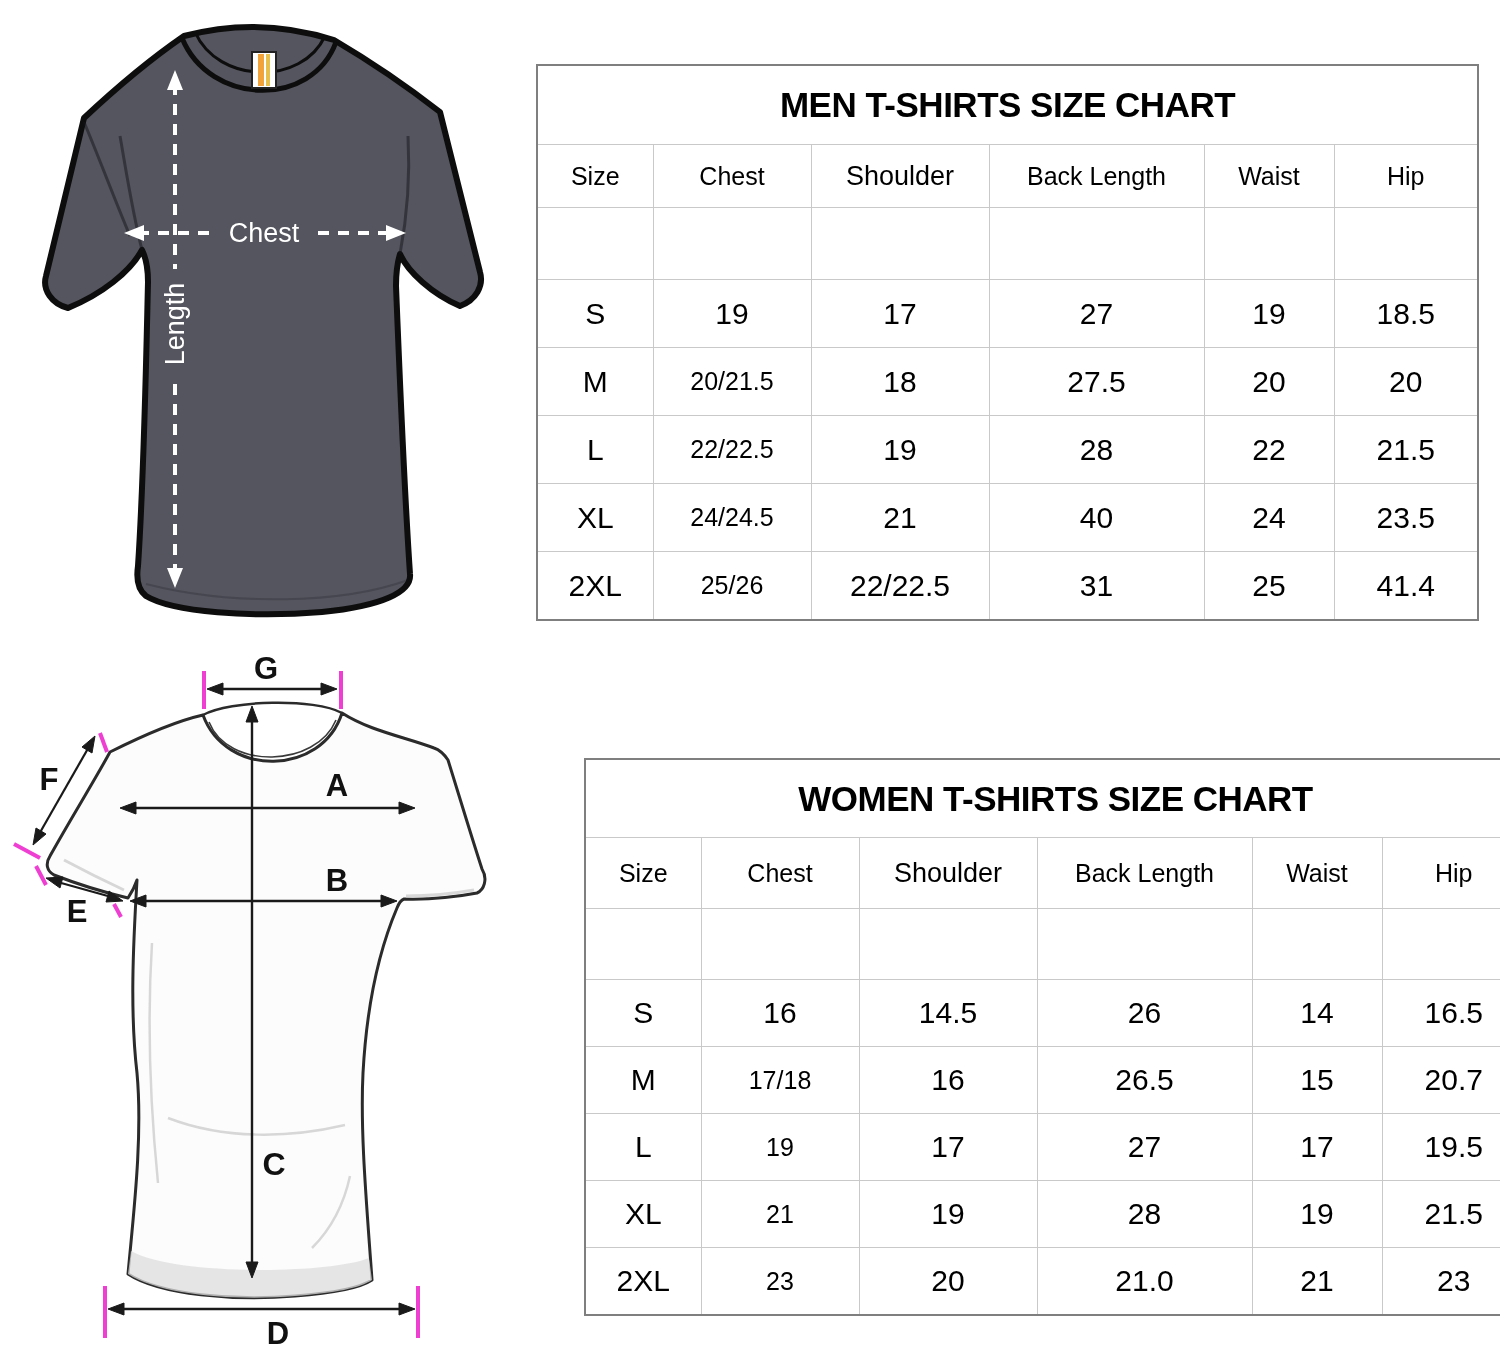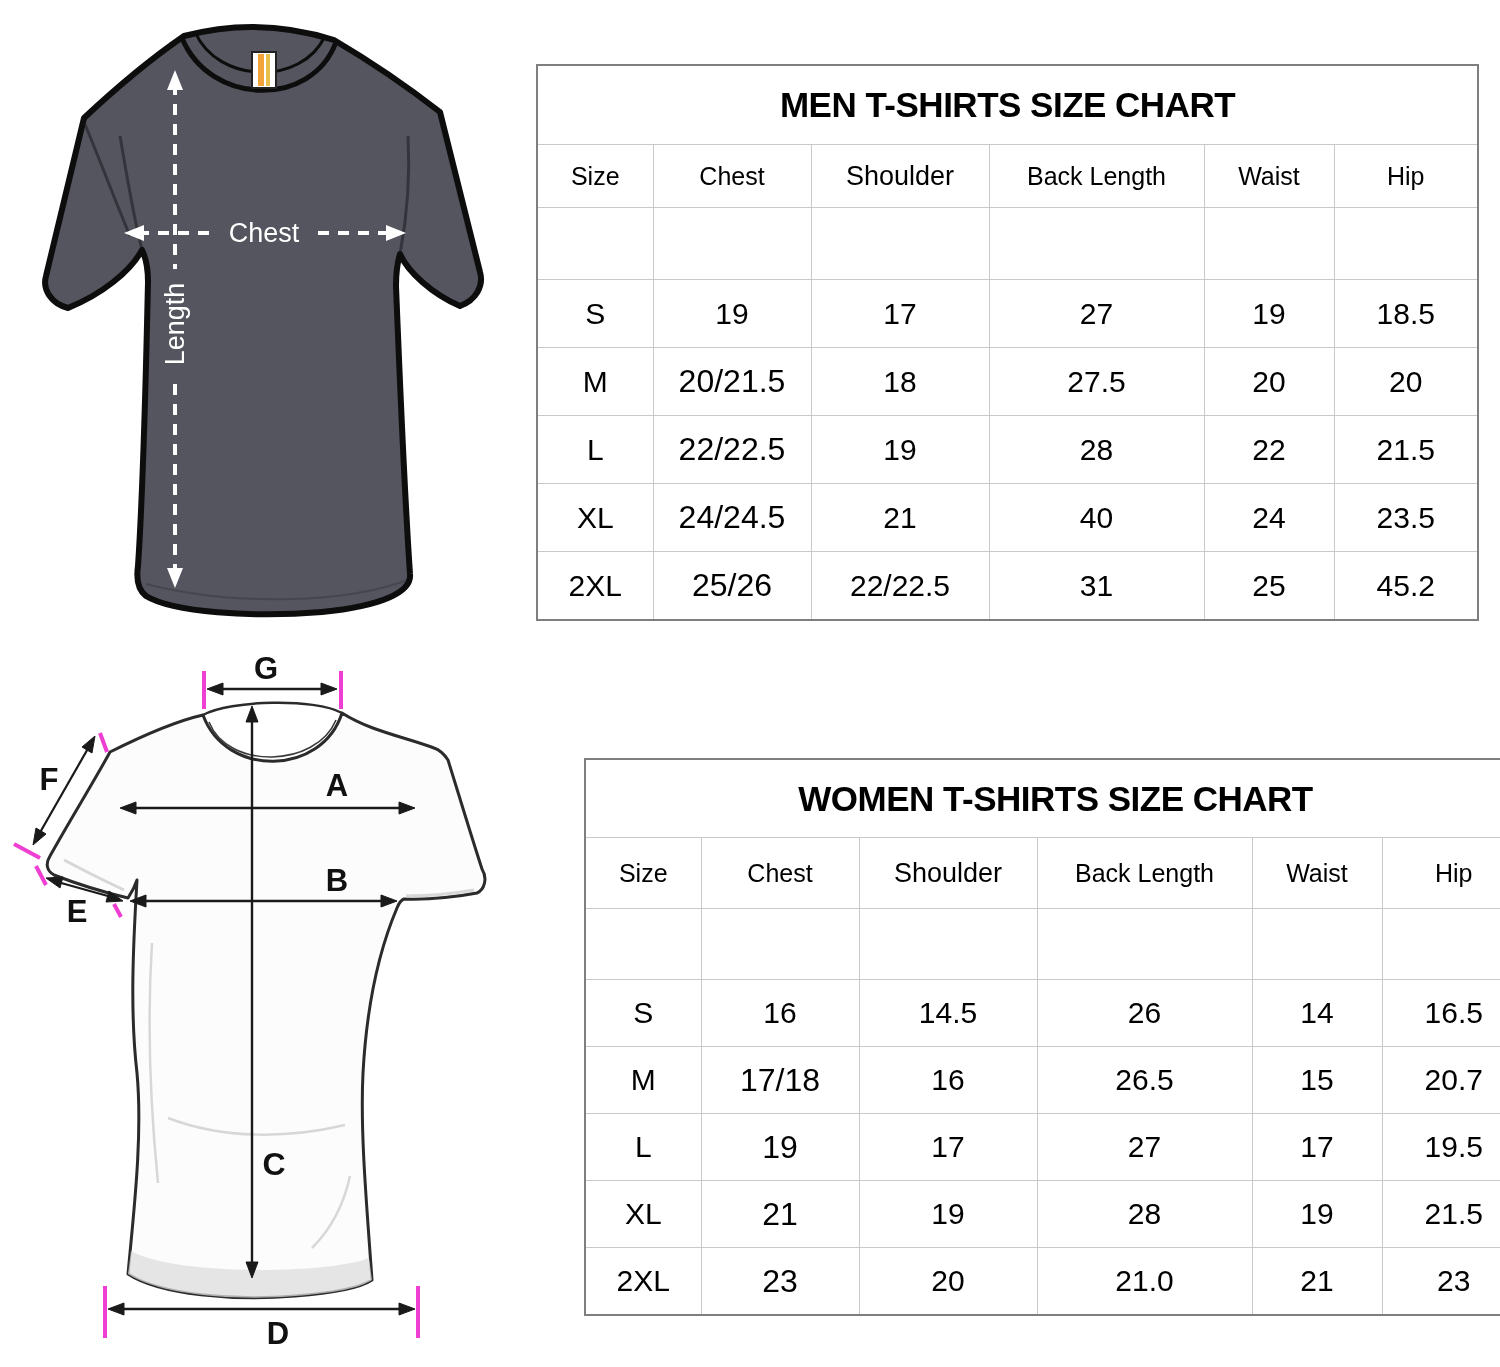--- a/index.html
+++ b/index.html
@@ -26,21 +26,21 @@
     font-size:35px;font-weight:bold;letter-spacing:-0.5px;height:78px;
   }
   #women-table .title-row th{height:77px;}
   .tbl .head-row th{font-size:25px;font-weight:normal;height:62px;}
   #women-table .head-row th{height:70px;}
   .tbl .head-row th.hdr-sm{font-size:27px;}
   .tbl .spacer-row td{height:71px;}
   #women-table .spacer-row td{height:70px;}
   .tbl tbody td{font-size:30px;height:67px;}
   #women-table tbody td{height:66px;}
-  .tbl tbody td.sm{font-size:32px;}
+  .tbl tbody td.sm{font-size:25px;}
   col.c0{width:116px;} col.c1{width:158px;} col.c2{width:178px;}
   col.c3{width:215px;} col.c4{width:130px;} col.c5{width:144px;}
 
   .svg-label{font-family:"Liberation Sans",sans-serif;font-weight:bold;fill:#111;}
   .men-arrow-label{font-family:"Liberation Sans",sans-serif;fill:#ffffff;}
 </style>
 </head>
 <body>
 
 <svg id="men-shirt" class="shirt-svg" width="500" height="612" viewBox="0 0 500 612">
@@ -224,21 +224,21 @@
         <td>40</td>
         <td>24</td>
         <td>23.5</td>
       </tr>
       <tr>
         <td>2XL</td>
         <td class="sm">25/26</td>
         <td>22/22.5</td>
         <td>31</td>
         <td>25</td>
-        <td>45.2</td>
+        <td>41.4</td>
       </tr>
     </tbody>
   </table>
 </div>
 
 <div class="tbl" id="women-table">
   <table>
     <colgroup>
       <col class="c0">
         <col class="c1">

